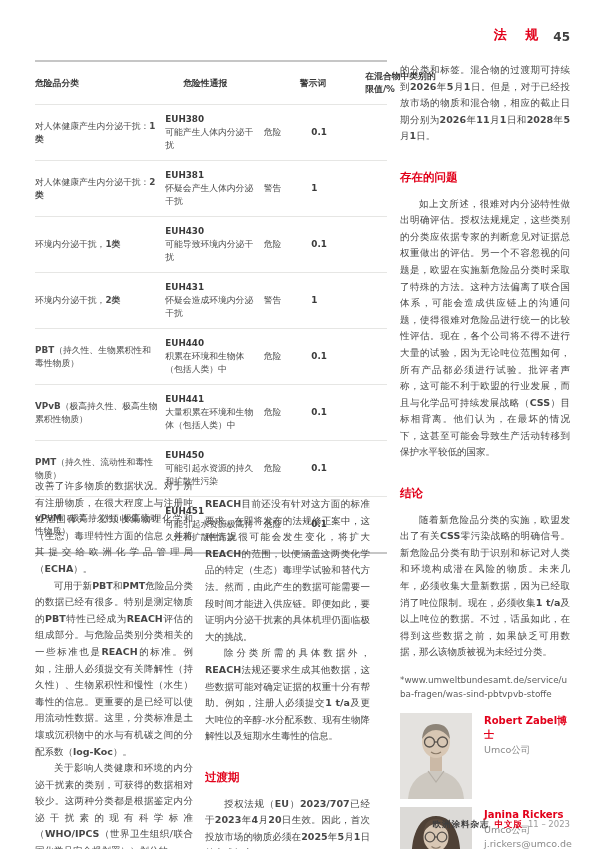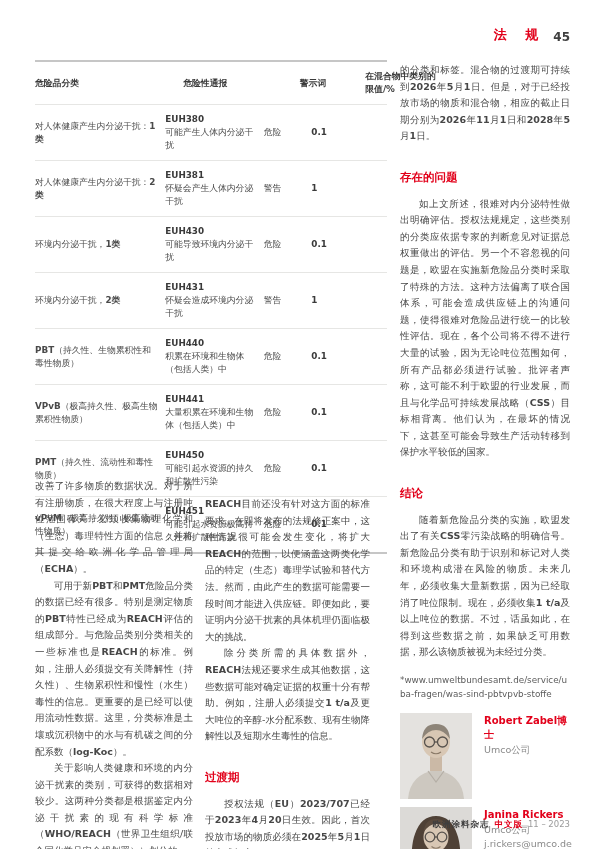--- a/index.html
+++ b/index.html
@@ -114,21 +114,21 @@
         <div class="tcell cat"><b>vPvM</b>（极高持久性、极高流动性物质）</div>
         <div class="tcell haz"><b class="code">EUH451</b><br>可能引起水资源极高持久性和扩散性污染</div>
         <div class="tcell sig">危险</div>
         <div class="tcell lim">0.1</div>
       </div>
     </div>
 
   <div class="col col-left">
       <p class="bodyp">改善了许多物质的数据状况。对于所有注册物质，在很大程度上与注册吨位范围有关，必须收集物理化学和（生态）毒理特性方面的信息，并将其提交给欧洲化学品管理局（<span class="lat">ECHA</span>）。</p>
       <p class="bodyp ind">可用于新<span class="lat">PBT</span>和<span class="lat">PMT</span>危险品分类的数据已经有很多。特别是测定物质的<span class="lat">PBT</span>特性已经成为<span class="lat">REACH</span>评估的组成部分。与危险品类别分类相关的一些标准也是<span class="lat">REACH</span>的标准。例如，注册人必须提交有关降解性（持久性）、生物累积性和慢性（水生）毒性的信息。更重要的是已经可以使用流动性数据。这里，分类标准是土壤或沉积物中的水与有机碳之间的分配系数（<span class="lat">log-Koc</span>）。</p>
-      <p class="bodyp ind">关于影响人类健康和环境的内分泌干扰素的类别，可获得的数据相对较少。这两种分类都是根据鉴定内分泌干扰素的现有科学标准（<span class="lat">WHO/REACH</span>（世界卫生组织/联合国化学品安全规划署））划分的。</p>
+      <p class="bodyp ind">关于影响人类健康和环境的内分泌干扰素的类别，可获得的数据相对较少。这两种分类都是根据鉴定内分泌干扰素的现有科学标准（<span class="lat">WHO/IPCS</span>（世界卫生组织/联合国化学品安全规划署））划分的。</p>
     </div>
   <div class="col col-mid">
       <p class="bodyp"><span class="lat">REACH</span>目前还没有针对这方面的标准要求。在即将发布的法规修正案中，这种情况很可能会发生变化，将扩大<span class="lat">REACH</span>的范围，以便涵盖这两类化学品的特定（生态）毒理学试验和替代方法。然而，由此产生的数据可能需要一段时间才能进入供应链。即便如此，要证明内分泌干扰素的具体机理仍面临极大的挑战。</p>
       <p class="bodyp ind">除分类所需的具体数据外，<span class="lat">REACH</span>法规还要求生成其他数据，这些数据可能对确定证据的权重十分有帮助。例如，注册人必须提交<span class="lat">1 t/a</span>及更大吨位的辛醇-水分配系数、现有生物降解性以及短期水生毒性的信息。</p>
       <h3 class="colhead">过渡期</h3>
       <p class="bodyp ind">授权法规（<span class="lat">EU</span>）<span class="lat">2023/707</span>已经于<span class="lat">2023</span>年<span class="lat">4</span>月<span class="lat">20</span>日生效。因此，首次投放市场的物质必须在<span class="lat">2025</span>年<span class="lat">5</span>月<span class="lat">1</span>日前完成相应</p>
     </div>
 
   <div class="col col-right-wrap">
     <div>

